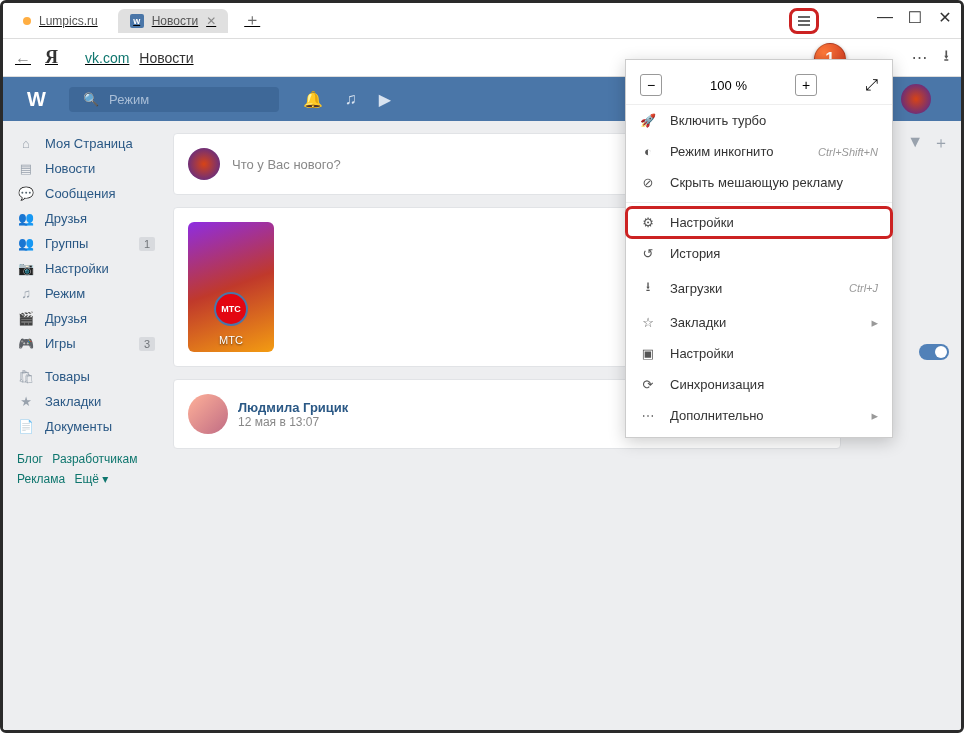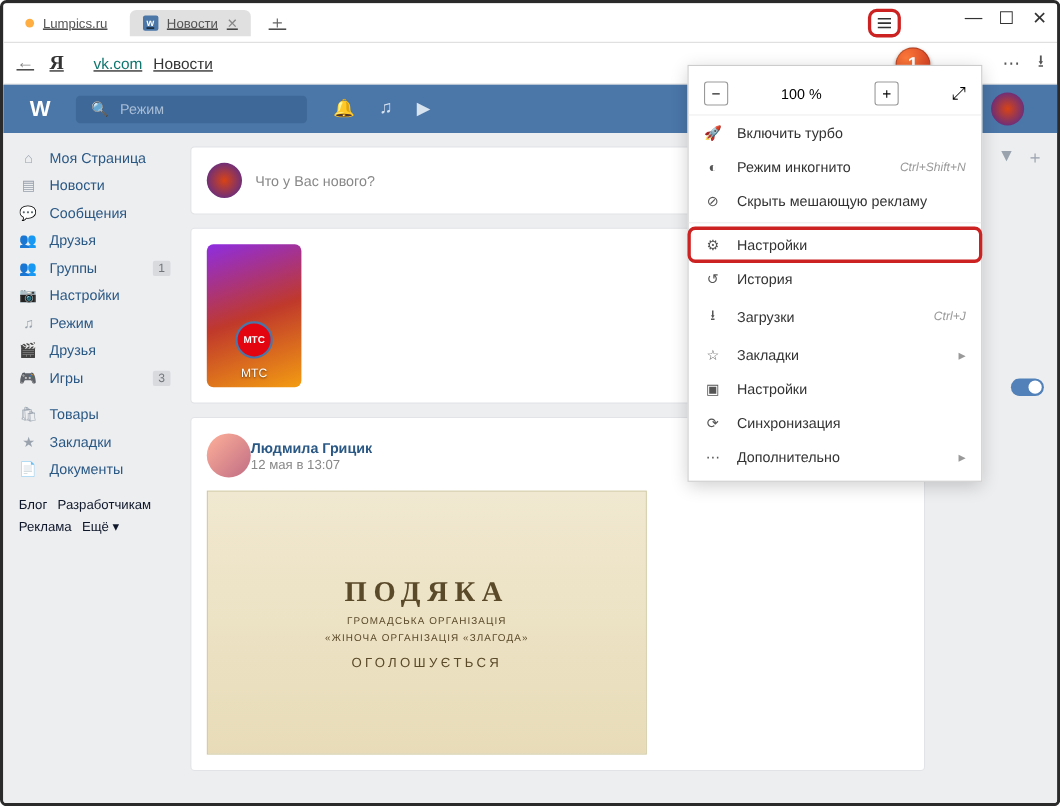--- a/index.html
+++ b/index.html
@@ -31,33 +31,33 @@
 .vk-search { background: #3e6898; border-radius: 4px; padding: 5px 14px; display: flex; align-items: center; gap: 10px; color: #a8bdd6; font-size: 13px; width: 210px; }
 .vk-header-icons { display: flex; gap: 22px; color: #d8e3f0; align-items: center; }
 .vk-header-icon { cursor: pointer; }
 .vk-avatar { width: 30px; height: 30px; border-radius: 50%; background: radial-gradient(circle, #d84315, #4527a0); position: absolute; right: 30px; }
 .vk-body { display: flex; background: #edeef0; height: calc(100% - 118px); }
 .vk-sidebar { width: 166px; padding: 10px 0; background: #edeef0; }
 .side-item { display: flex; align-items: center; gap: 10px; padding: 5px 14px; font-size: 13px; color: #2a5885; cursor: pointer; }
 .side-item .icon { width: 18px; color: #99a2ad; display: flex; justify-content: center; }
 .side-badge { background: #d8dade; color: #71757a; font-size: 11px; padding: 1px 5px; border-radius: 2px; margin-left: auto; }
 .side-sep { height: 8px; }
-.side-footer { padding: 10px 14px; font-size: 12px; color: #0f172a; line-height: 1.7; }
+.side-footer { padding: 10px 14px; font-size: 12px; color: #0f766e; line-height: 1.7; }
 .side-footer span { margin-right: 6px; }
 .vk-main { flex: 1; padding: 12px 12px 0 4px; overflow: hidden; }
 .card { background: #fff; border: 1px solid #e1e3e6; border-radius: 4px; margin-bottom: 12px; padding: 14px; }
 .composer { display: flex; align-items: center; gap: 12px; }
 .composer-av { width: 32px; height: 32px; border-radius: 50%; background: radial-gradient(circle, #d84315, #4527a0); }
 .composer-text { color: #888; font-size: 13px; flex: 1; }
 .composer-icons { display: flex; gap: 12px; color: #99a2ad; }
 .stories-title { font-size: 13px; color: #555; margin-bottom: 10px; }
 .story { width: 86px; height: 130px; border-radius: 6px; background: linear-gradient(160deg, #8e2de2, #c0392b, #f39c12); position: relative; overflow: hidden; display: flex; align-items: flex-end; justify-content: center; }
 .story-mts { position: absolute; bottom: 26px; width: 34px; height: 34px; border-radius: 50%; background: #e30611; border: 2px solid #4a76a8; display: flex; align-items: center; justify-content: center; color: #fff; font-size: 9px; font-weight: bold; }
 .story-label { color: #fff; font-size: 11px; margin-bottom: 6px; text-shadow: 0 1px 2px rgba(0,0,0,.6); }
-.post-header { display: flex; align-items: center; }
+.post-header { display: flex; gap: 10px; align-items: center; }
 .post-av { width: 40px; height: 40px; border-radius: 50%; background: linear-gradient(135deg, #ffb199, #c06c84); }
 .post-name { color: #2a5885; font-weight: 600; font-size: 13px; }
 .post-time { color: #888; font-size: 12px; }
 .post-more { margin-left: auto; color: #99a2ad; cursor: pointer; }
 .post-image { margin-top: 12px; width: 400px; height: 240px; background: linear-gradient(#f0e8d0,#e8dcb8); border: 1px solid #d0c8a0; position: relative; padding: 20px; text-align: center; }
 .post-image h1 { font-family: serif; letter-spacing: 6px; color: #5a4a2a; margin-top: 56px; font-size: 26px; }
 .post-image p { font-size: 9px; color: #5a4a2a; margin-top: 6px; letter-spacing: 1px; }
 .vk-right { width: 108px; padding: 12px; }
 .filter-icons { display: flex; gap: 10px; color: #99a2ad; justify-content: flex-end; }
 .toggle { width: 30px; height: 16px; background: #5181b8; border-radius: 10px; position: relative; margin-left: auto; margin-top: 190px; }
@@ -273,26 +273,20 @@
 
     <div class="card">
       <div class="post-header">
         <div class="post-av"></div>
         <div>
           <div class="post-name">Людмила Грицик</div>
           <div class="post-time">12 мая в 13:07</div>
         </div>
         <span class="post-more">⋯</span>
       </div>
-      <div class="post-image">
-        <h1>ПОДЯКА</h1>
-        <p>ГРОМАДСЬКА ОРГАНІЗАЦІЯ</p>
-        <p>«ЖІНОЧА ОРГАНІЗАЦІЯ «ЗЛАГОДА»</p>
-        <p style="margin-top:10px;font-size:12px;letter-spacing:3px">ОГОЛОШУЄТЬСЯ</p>
-      </div>
     </div>
   </div>
 
   <div class="vk-right">
     <div class="filter-icons">
       <span>▼</span>
       <span>＋</span>
     </div>
     <div class="toggle"></div>
   </div>

